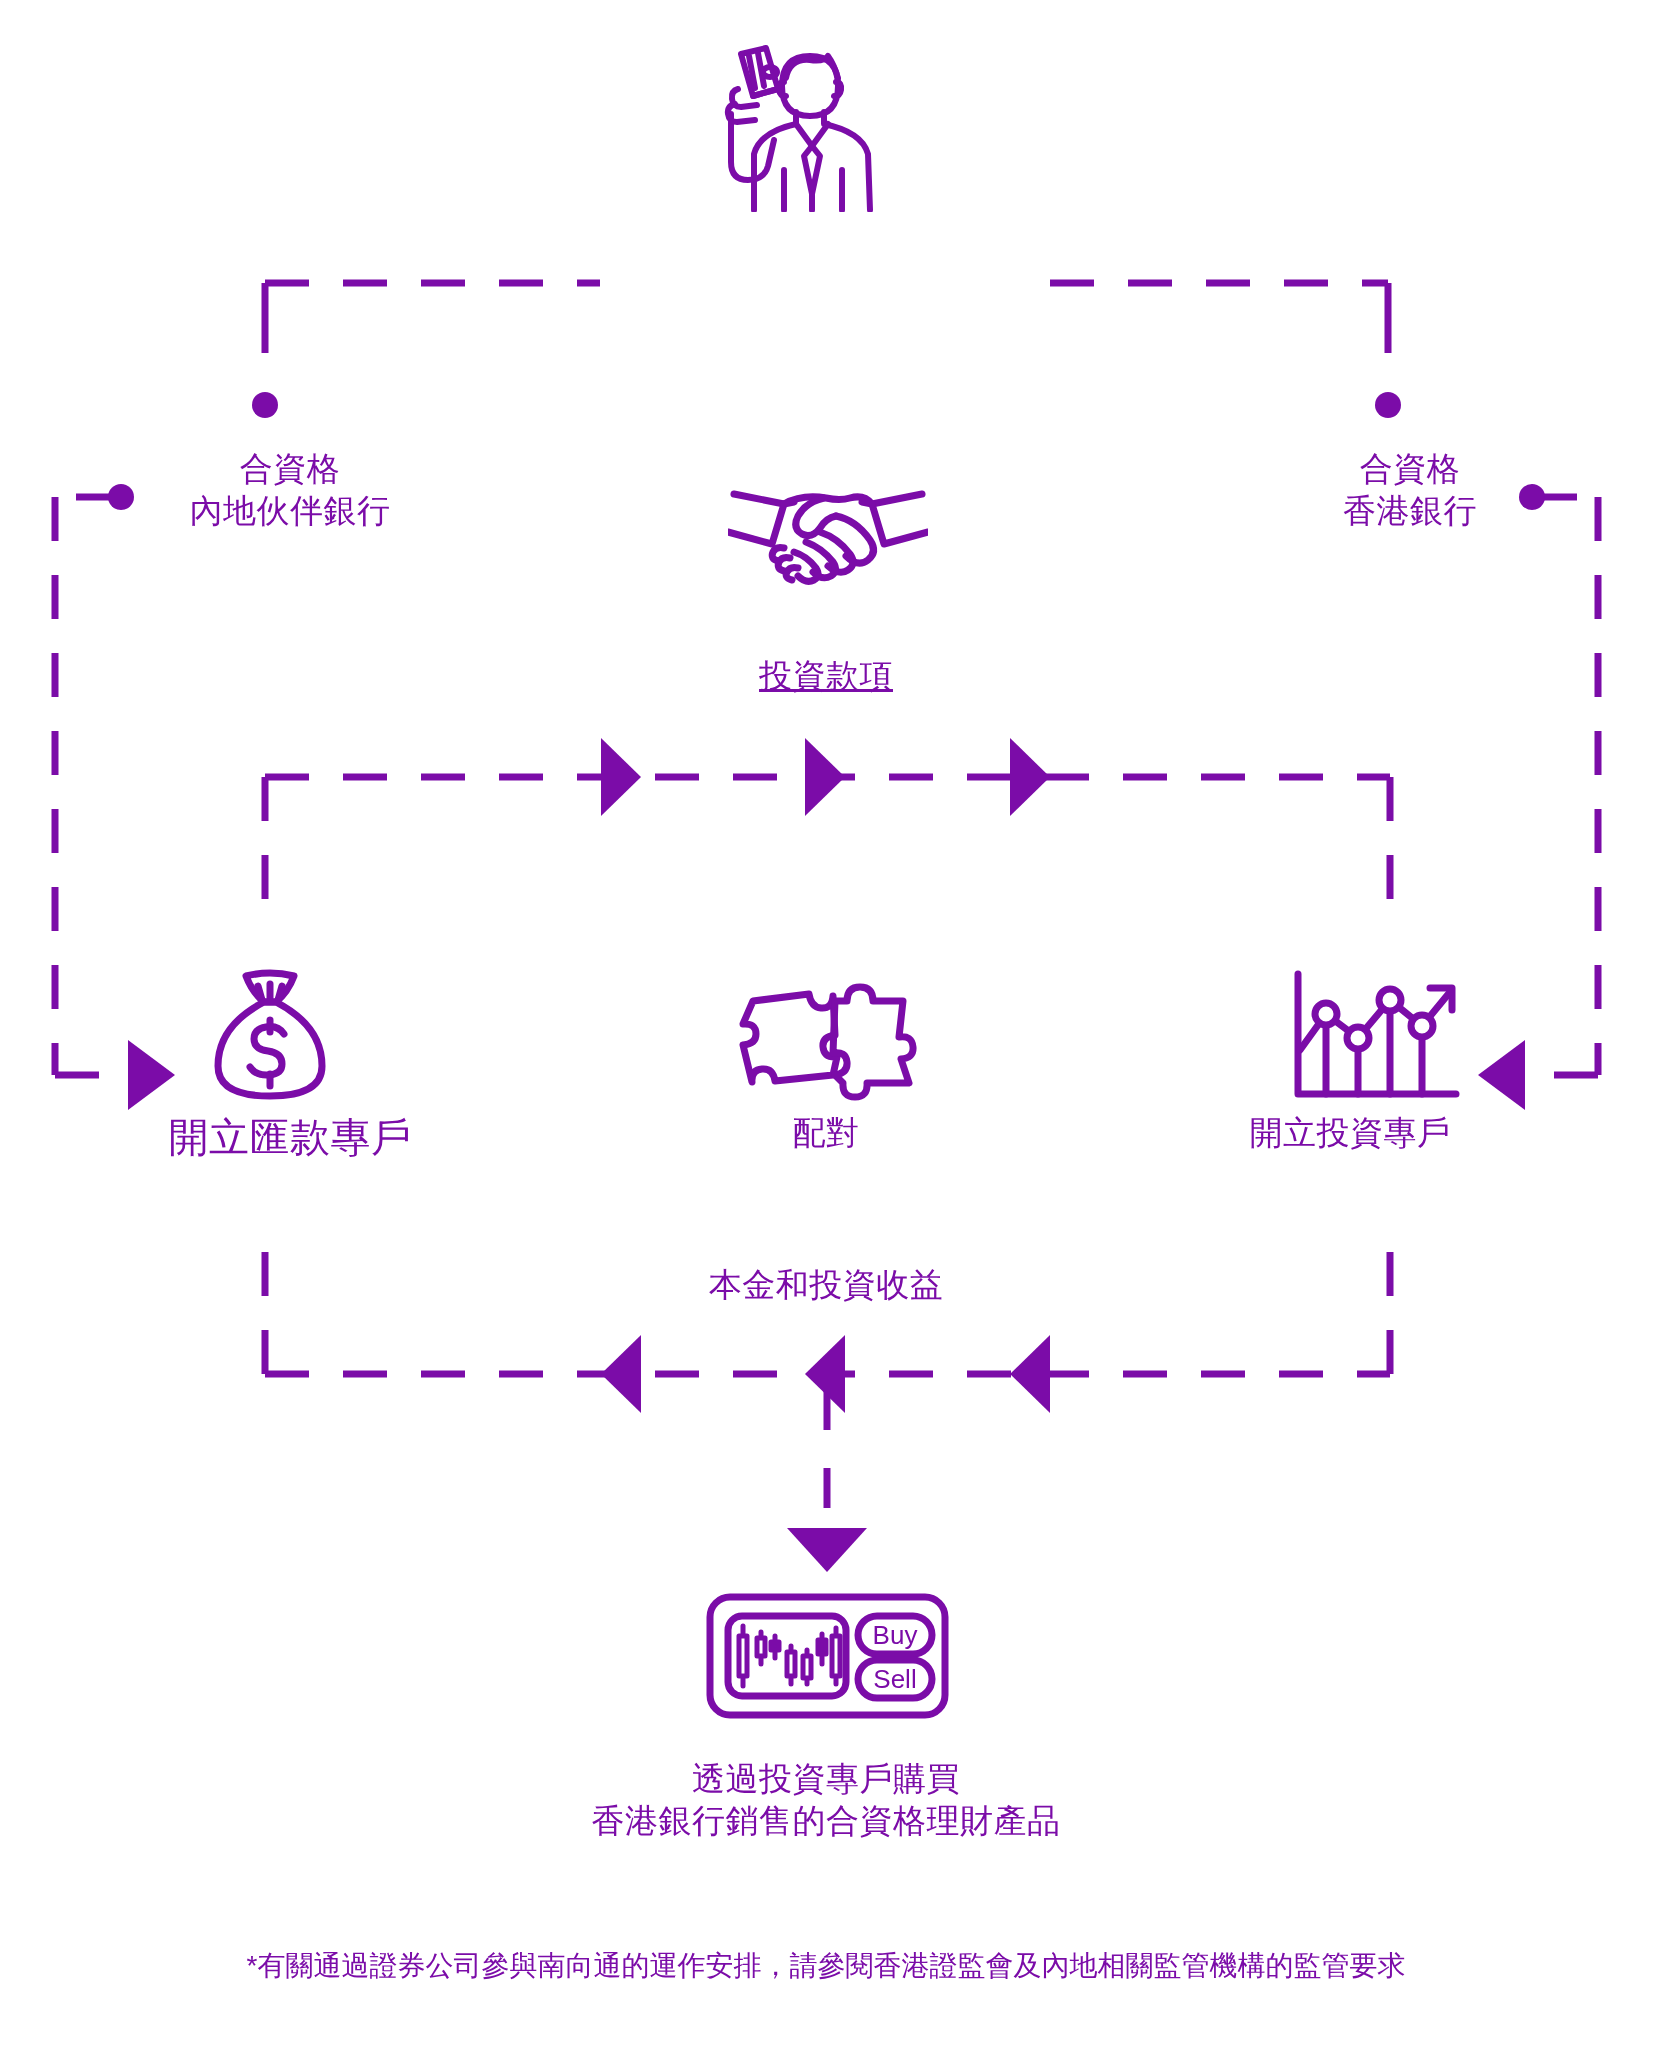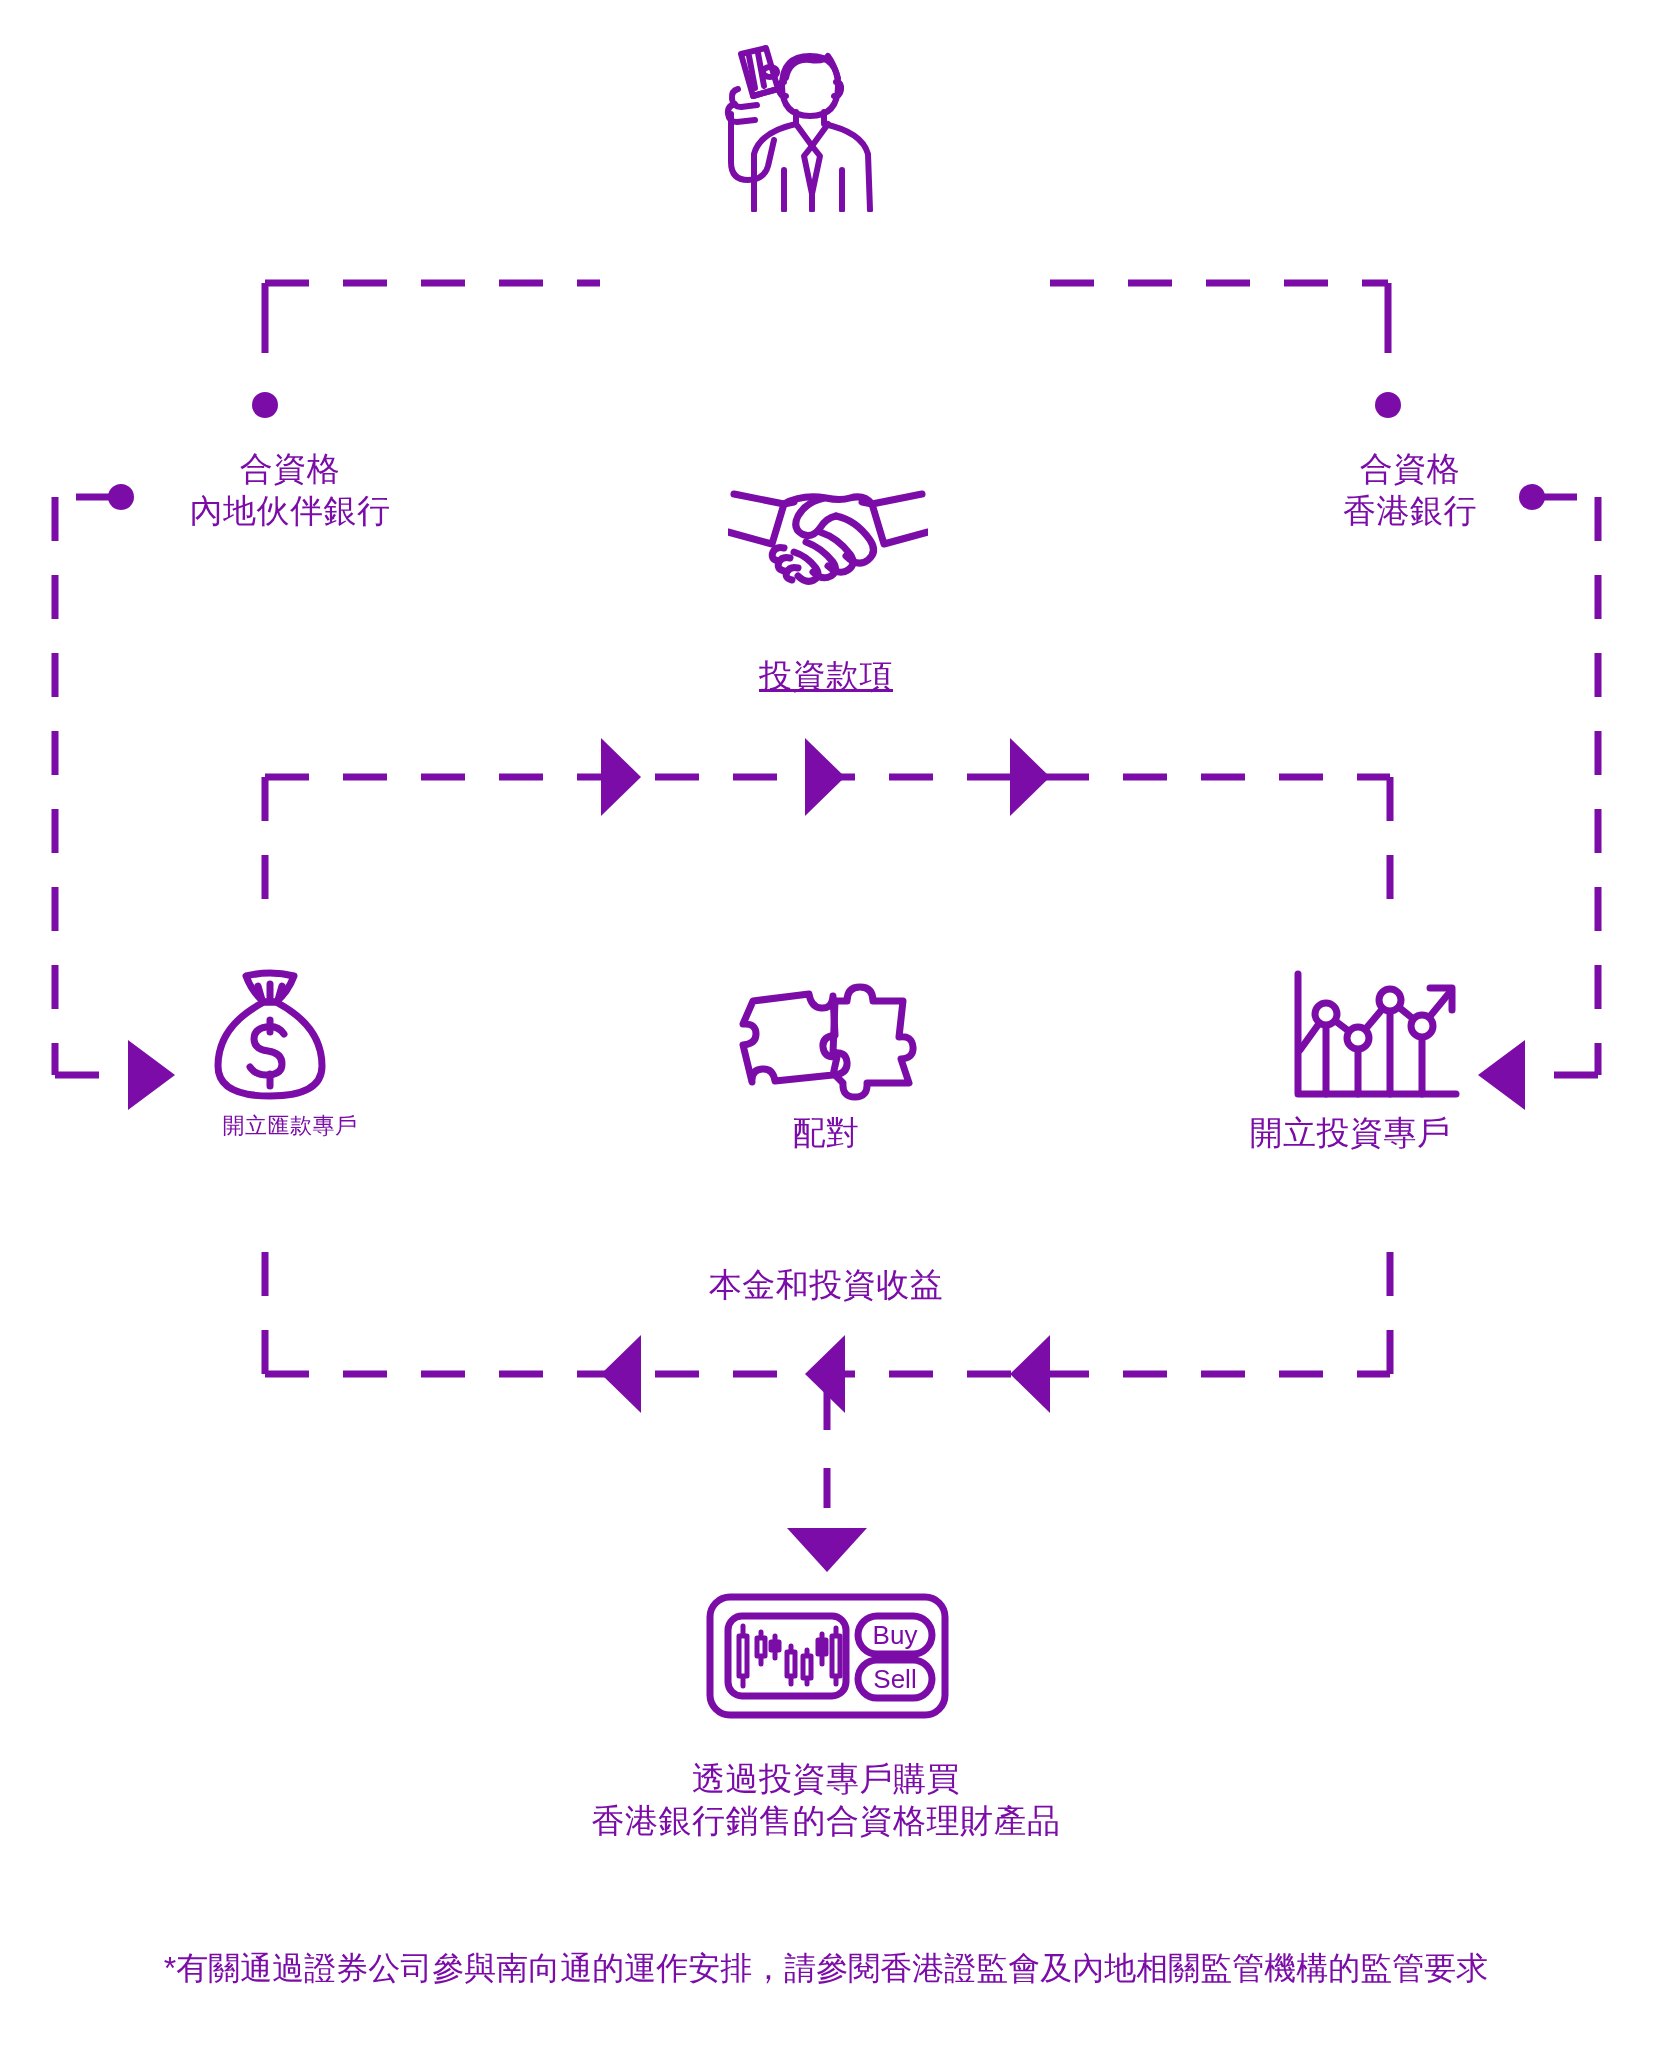--- a/index.html
+++ b/index.html
@@ -58,21 +58,21 @@
     left: 576px;
     top: 655px;
     width: 500px;
     font-size: 33px;
     text-decoration: underline;
   }
   .lbl-remit-acct {
     left: 100px;
     top: 1112px;
     width: 380px;
-    font-size: 22px;
+    font-size: 40px;
   }
   .lbl-matching {
     left: 676px;
     top: 1112px;
     width: 300px;
     font-size: 33px;
   }
   .lbl-invest-acct {
     left: 1160px;
     top: 1112px;
@@ -88,21 +88,21 @@
   .lbl-purchase {
     left: 426px;
     top: 1758px;
     width: 800px;
     font-size: 33px;
   }
   .lbl-footnote {
     left: 76px;
     top: 1948px;
     width: 1500px;
-    font-size: 32px;
+    font-size: 28px;
     letter-spacing: 0px;
   }
   .icon-box {
     position: absolute;
   }
   .icon-investor { left: 700px; top: 42px; width: 200px; height: 170px; }
   .icon-handshake { left: 728px; top: 480px; width: 200px; height: 110px; }
   .icon-moneybag  { left: 200px; top: 968px; width: 140px; height: 135px; }
   .icon-puzzle    { left: 735px; top: 975px; width: 185px; height: 130px; }
   .icon-chart     { left: 1290px; top: 970px; width: 175px; height: 135px; }

